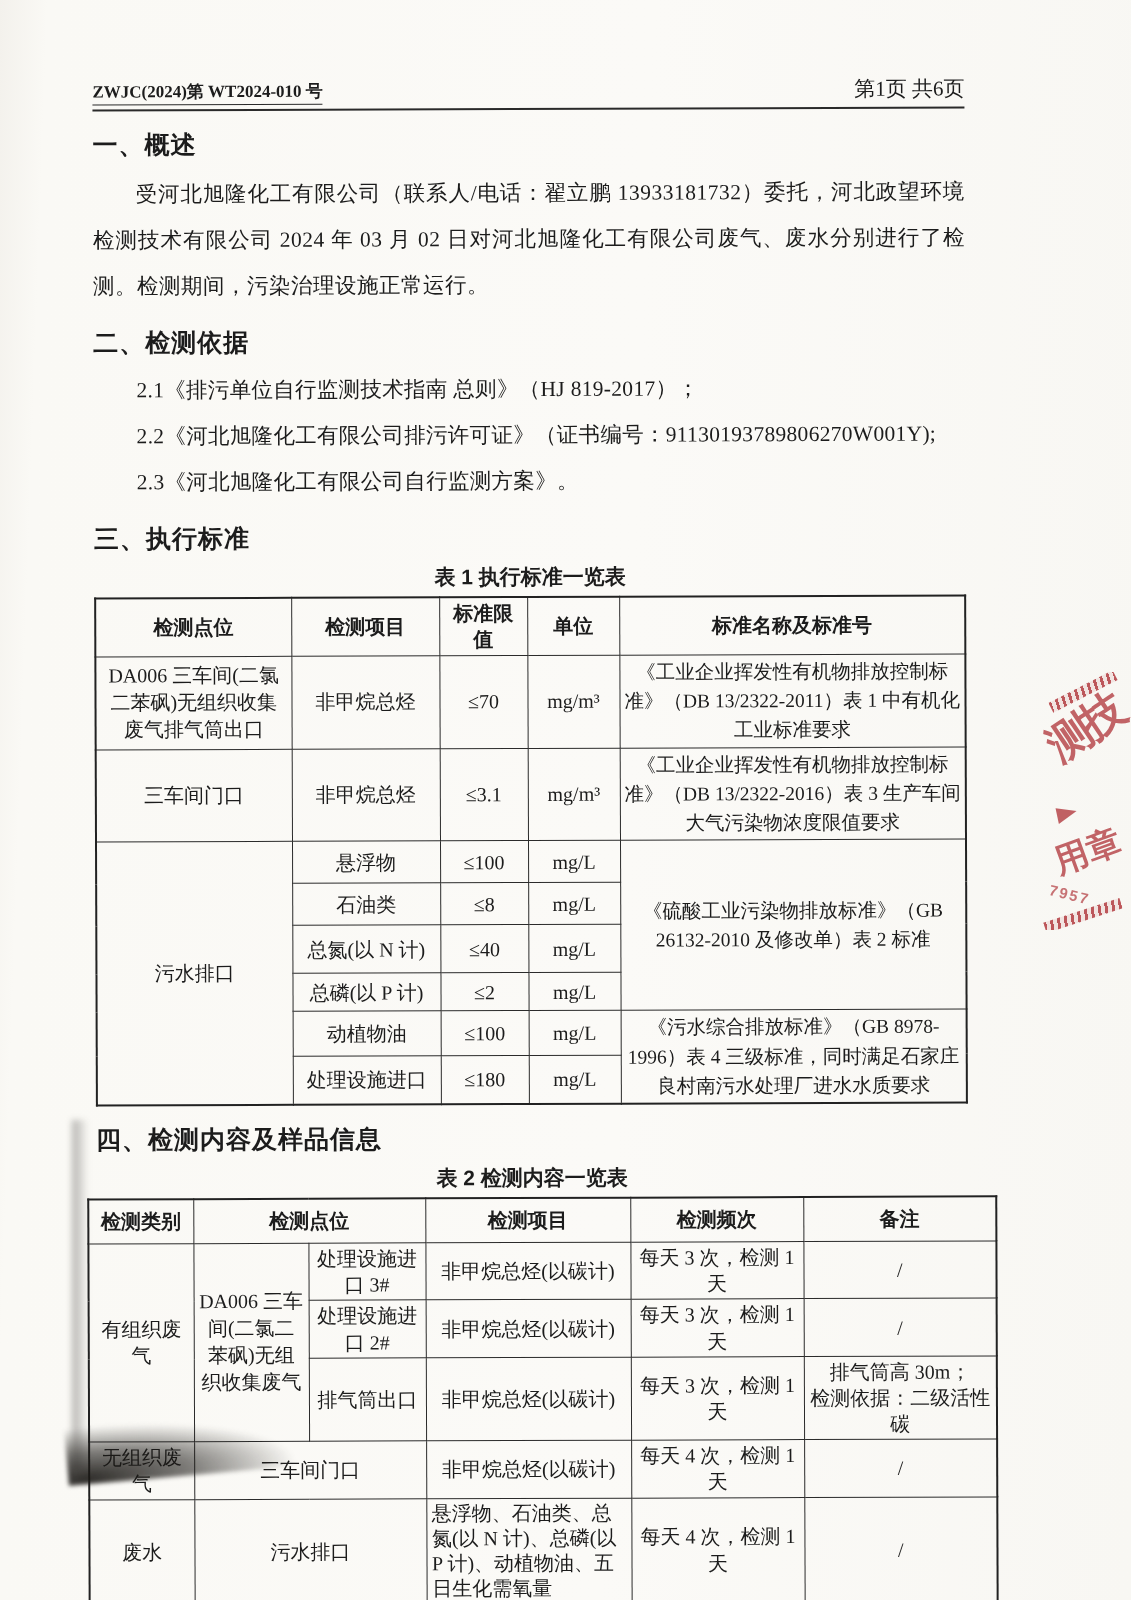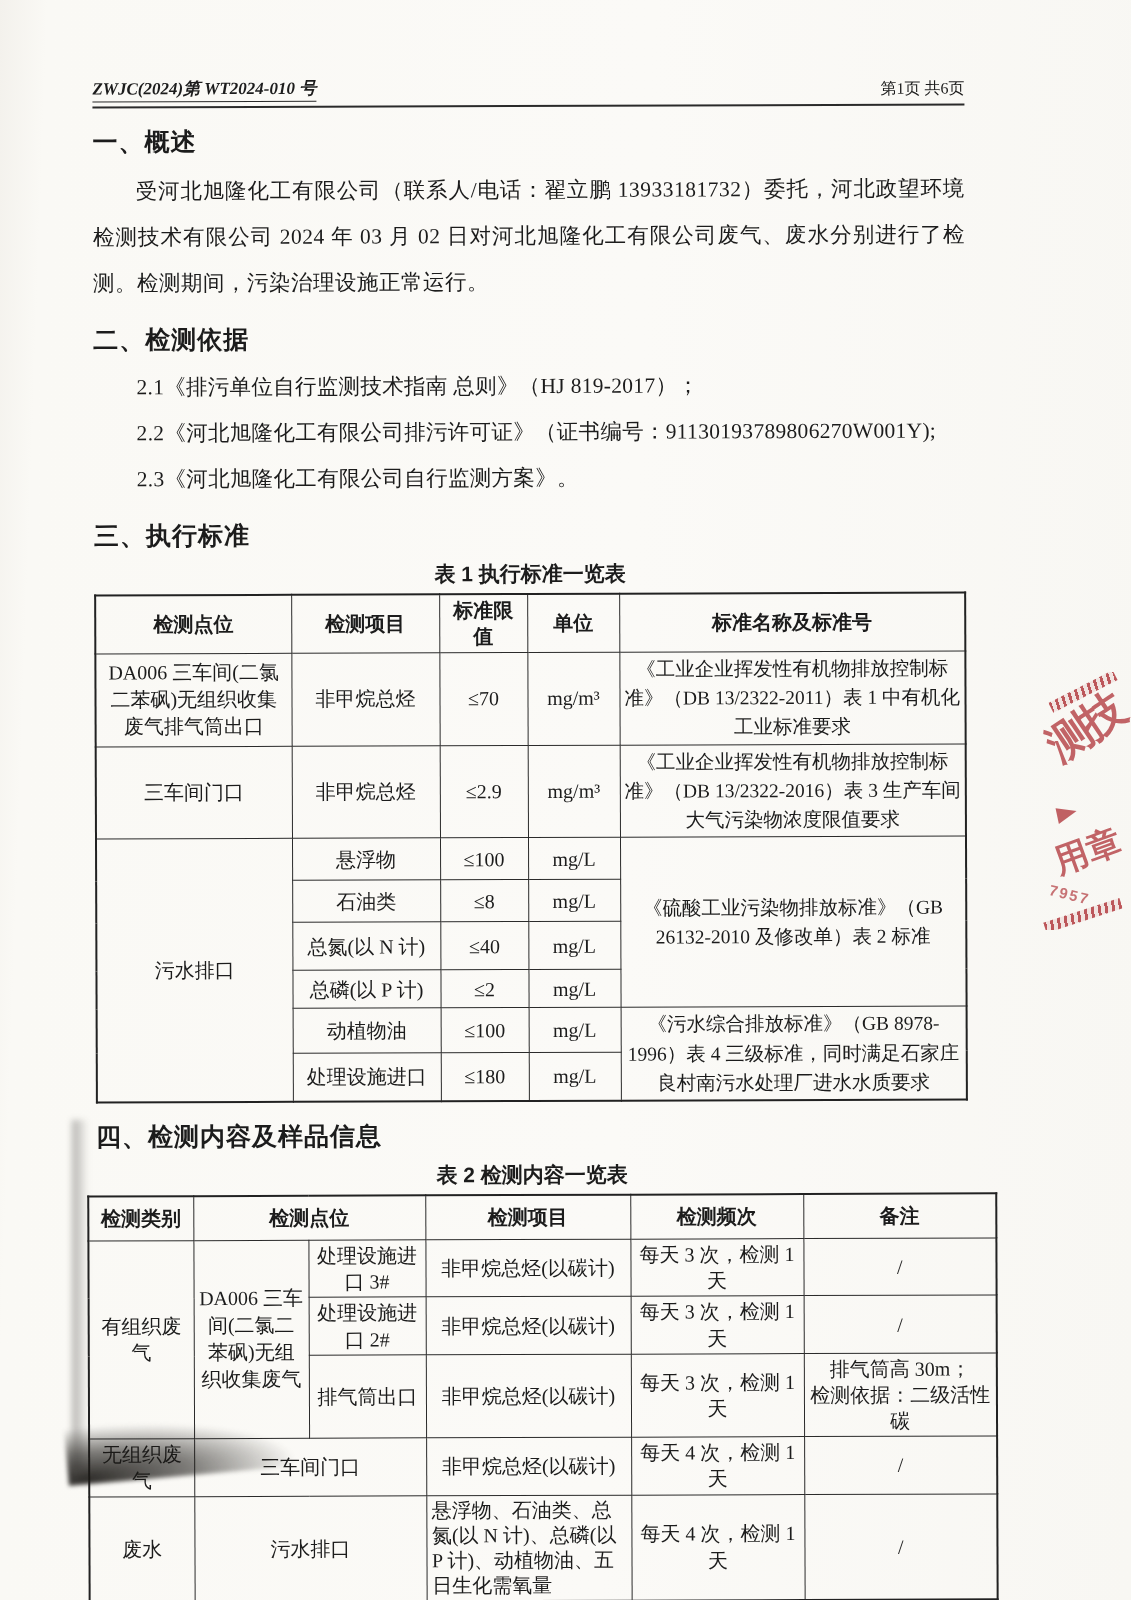--- a/index.html
+++ b/index.html
@@ -18,22 +18,22 @@
     position:absolute;left:95px;top:76px;width:872px;
     transform:rotate(-0.2deg);
   }
   
   .doc-header{
     display:flex;justify-content:space-between;align-items:flex-end;
     border-bottom:2px solid #2a2a2a;
     padding-bottom:4px;
     font-size:17px;
   }
-  .doc-header .left{border-bottom:1.5px solid #2a2a2a;padding-bottom:1px;font-weight:bold;font-style:italic;}
-  .doc-header .right{font-size:16px;}
+  .doc-header .left{border-bottom:1.5px solid #2a2a2a;padding-bottom:1px;font-weight:bold;}
+  .doc-header .right{font-size:21px;}
   
   .h-sec{
     font-family:"Liberation Sans","DejaVu Sans",sans-serif;
     font-weight:bold;font-size:25px;letter-spacing:1px;
     margin:16px 0 0 0;line-height:34px;
   }
   .para{
     font-size:21.5px;line-height:46px;text-align:justify;
     margin:10px 0 0 0;text-indent:2em;letter-spacing:.5px;
   }
@@ -136,21 +136,21 @@
       <tr style="height:80px">
         <td style="line-height:1.35">DA006 三车间(二氯二苯砜)无组织收集废气排气筒出口</td>
         <td>非甲烷总烃</td>
         <td>≤70</td>
         <td>mg/m³</td>
         <td class="std-cell">《工业企业挥发性有机物排放控制标准》（DB 13/2322-2011）表 1 中有机化工业标准要求</td>
       </tr>
       <tr style="height:74px">
         <td>三车间门口</td>
         <td>非甲烷总烃</td>
-        <td>≤2.9</td>
+        <td>≤3.1</td>
         <td>mg/m³</td>
         <td class="std-cell">《工业企业挥发性有机物排放控制标准》（DB 13/2322-2016）表 3 生产车间大气污染物浓度限值要求</td>
       </tr>
       <tr style="height:42px">
         <td rowspan="6">污水排口</td>
         <td>悬浮物</td>
         <td>≤100</td>
         <td>mg/L</td>
         <td rowspan="4" class="std-cell">《硫酸工业污染物排放标准》（GB 26132-2010 及修改单）表 2 标准</td>
       </tr>

